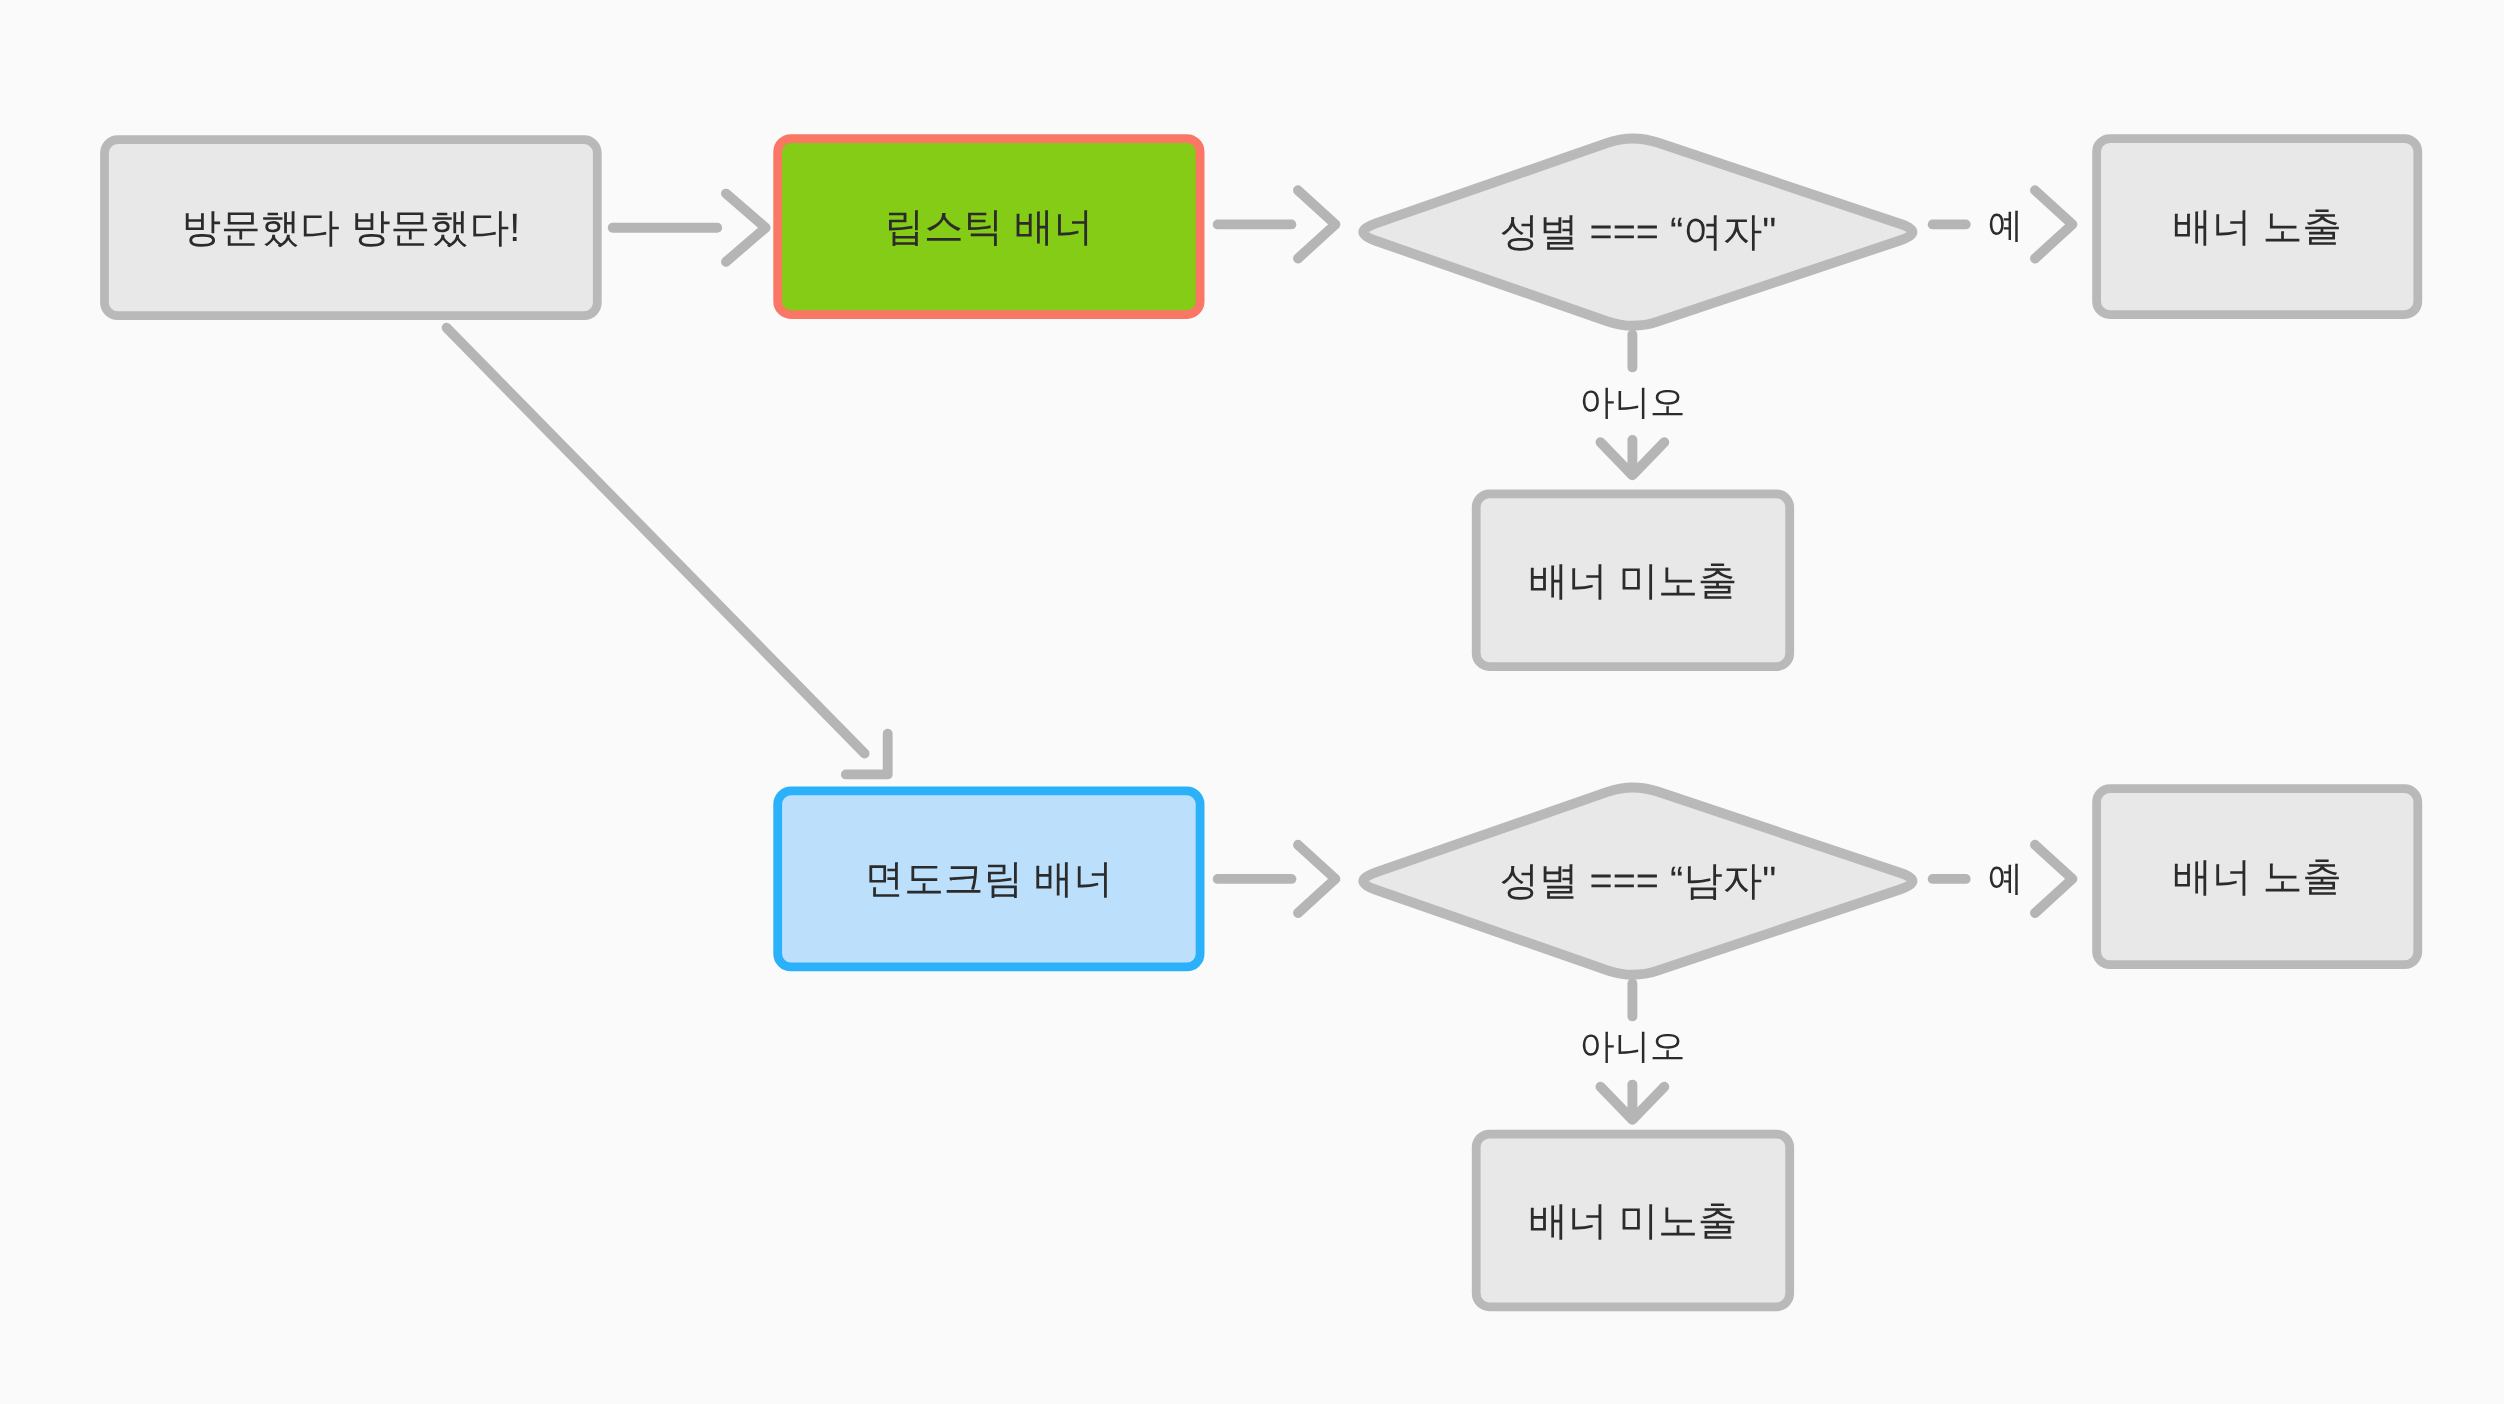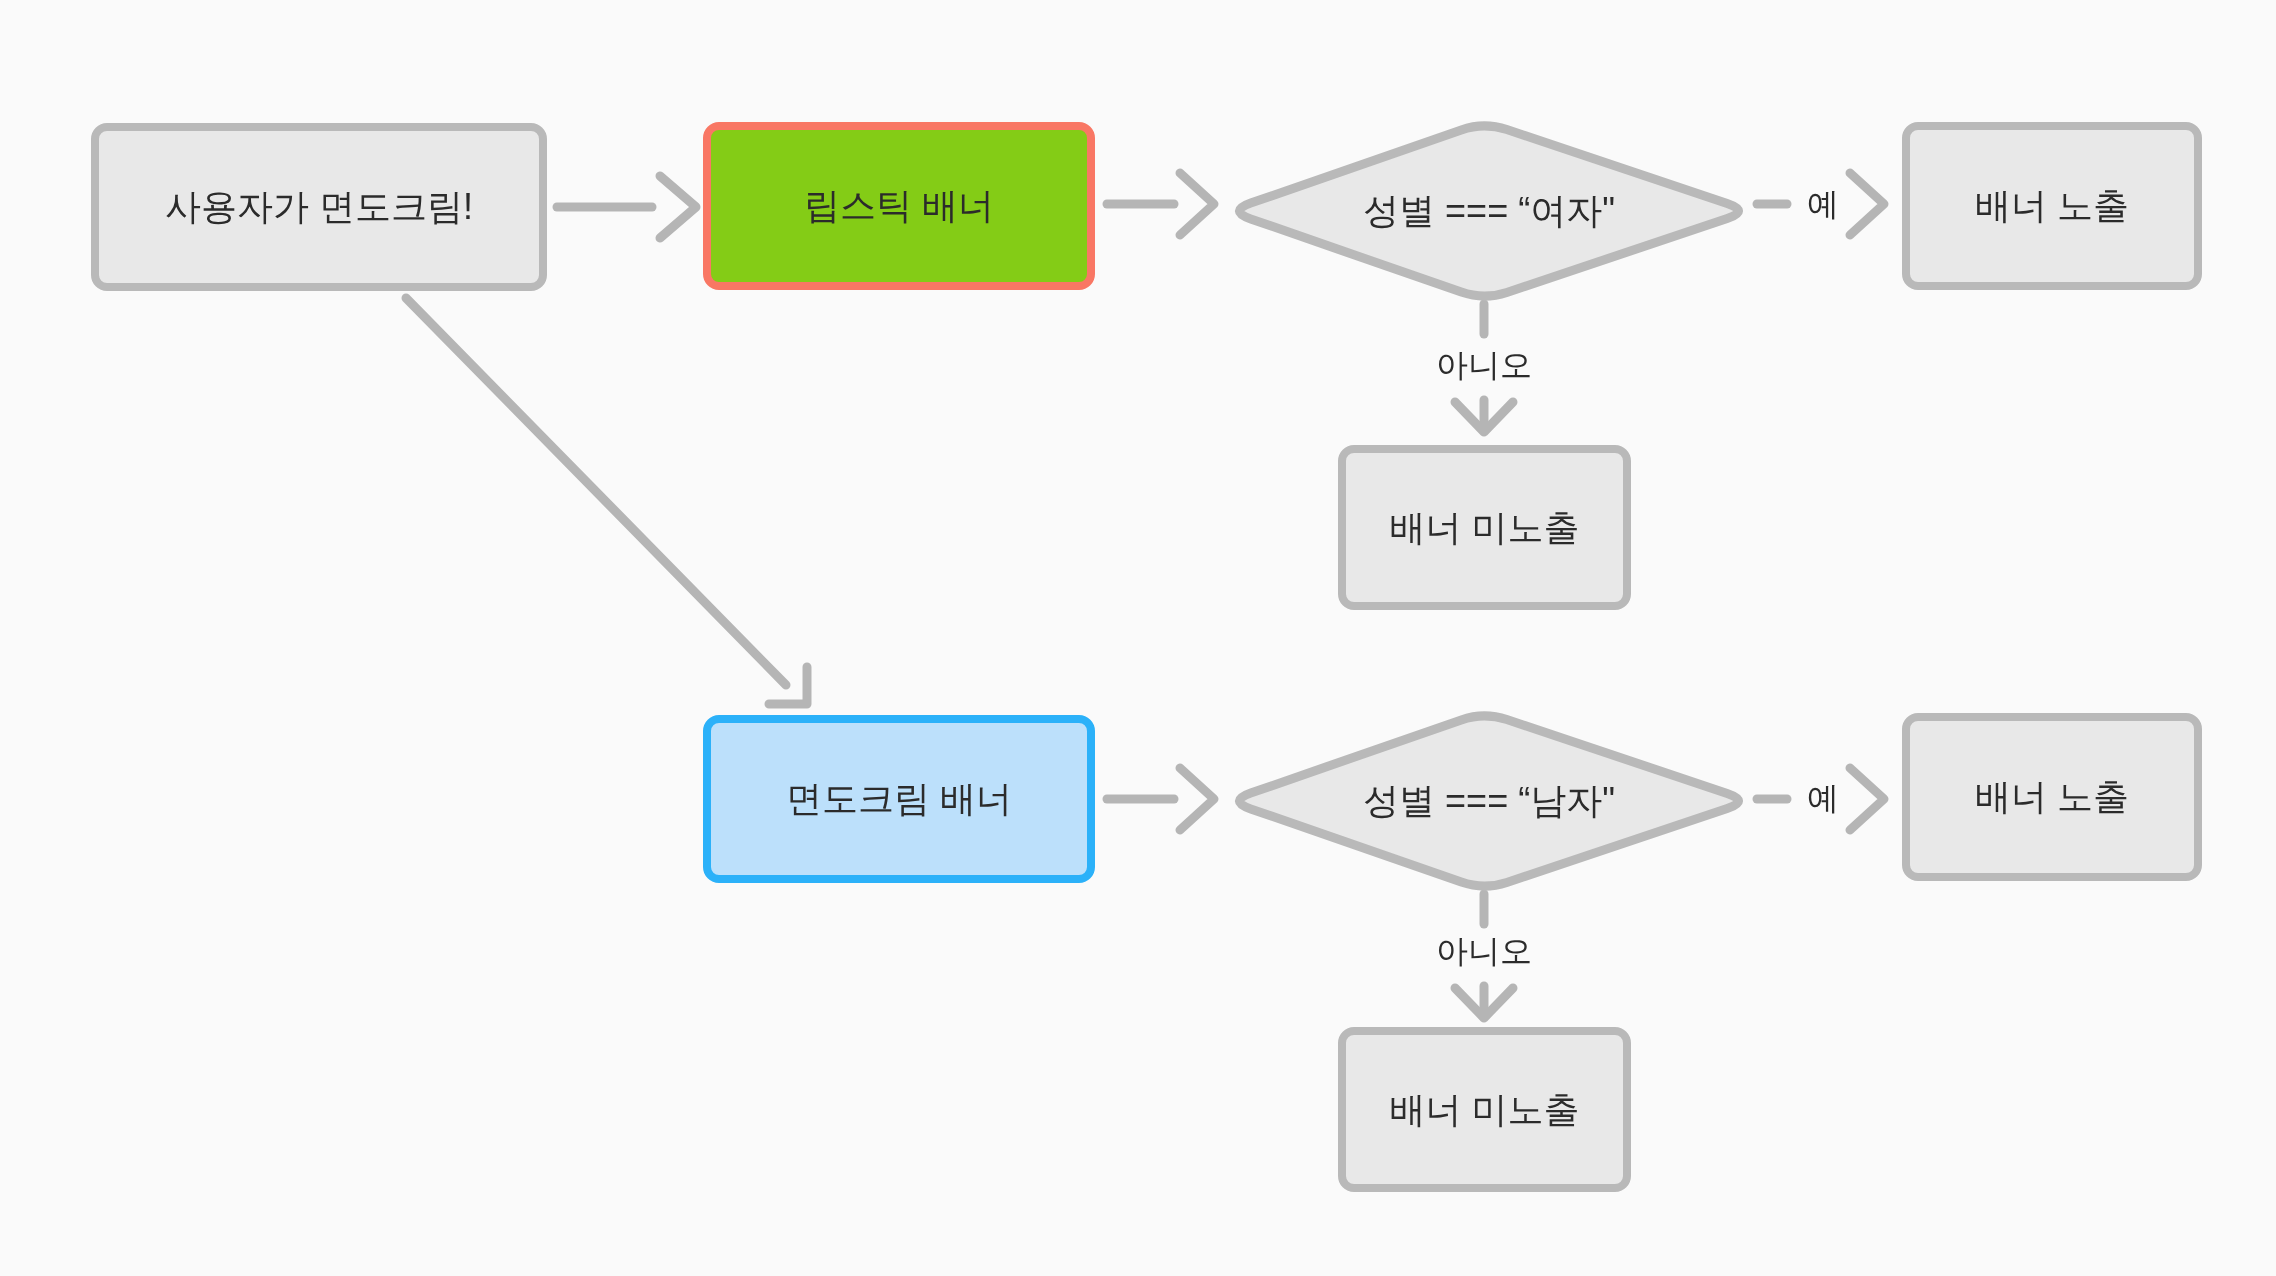--- a/index.html
+++ b/index.html
@@ -79,21 +79,21 @@
       <path stroke-dasharray="30 24" d="M1757 799 H1804"></path>
       <path d="M1850 768 L1884 799 L1850 830"></path>
 
       <path stroke-dasharray="30 24" d="M1484 894 V928"></path>
       <path d="M1484 986 V1010"></path>
       <path d="M1455 988 L1484 1018 L1513 988"></path>
     </g>
   </svg>
 
   <div class="node" style="left:91px; top:123px; width:456px; height:168px;">
-    <span>사용자가 면도크림!</span>
+    <span>방문했다 방문했다!</span>
   </div>
 
   <div class="node red" style="left:703px; top:122px; width:392px; height:168px;">
     <span>립스틱 배너</span>
   </div>
 
   <div class="node" style="left:1902px; top:122px; width:300px; height:168px;">
     <span>배너 노출</span>
   </div>
 

